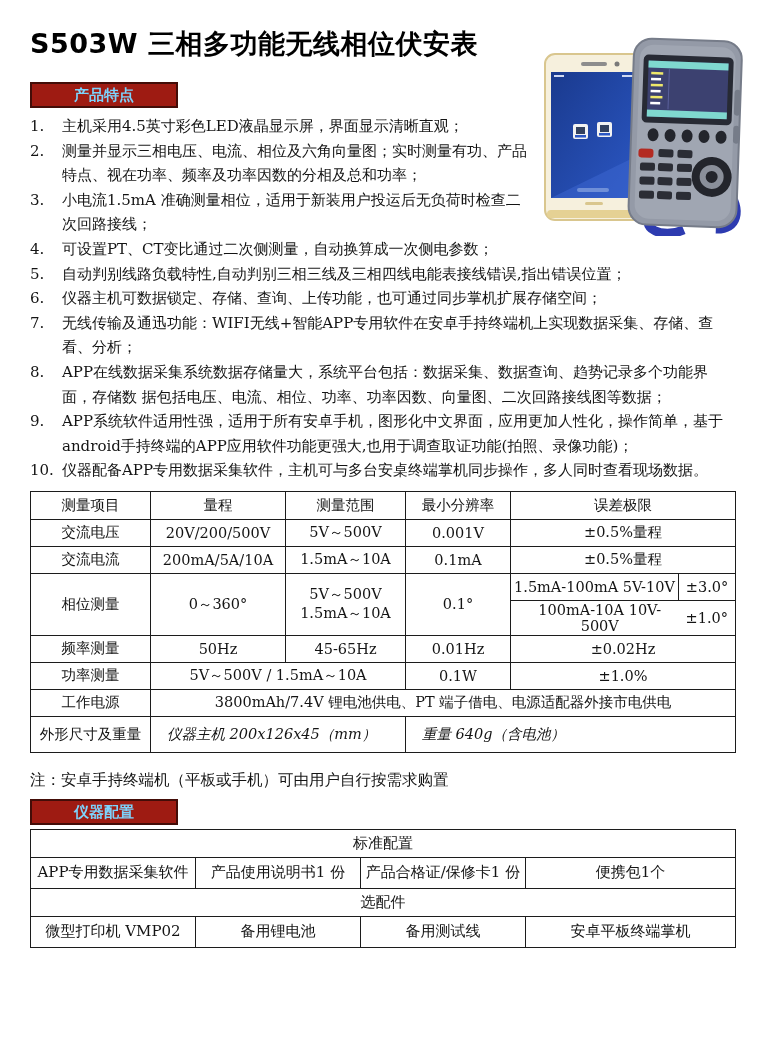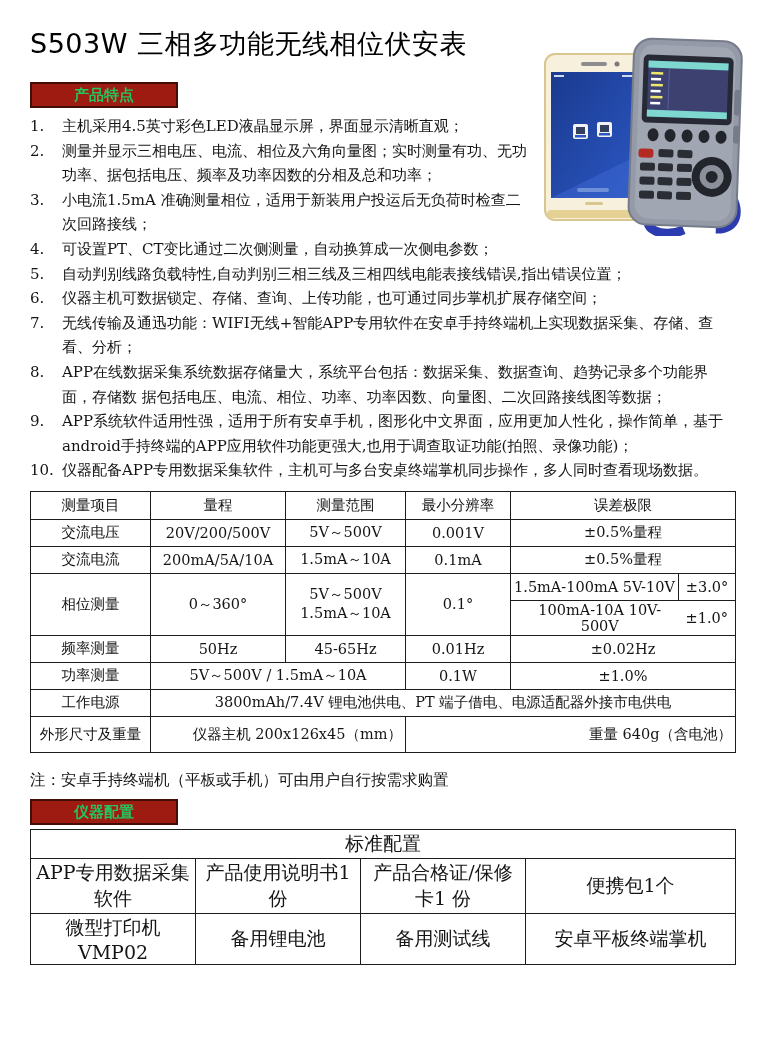--- a/index.html
+++ b/index.html
@@ -2,44 +2,44 @@
 <html><head>
 <meta charset="utf-8">
 <style>
   html,body{margin:0;padding:0;background:#ffffff;}
   body{width:760px;height:1051px;position:relative;overflow:hidden;
        font-family:"DejaVu Serif","Liberation Serif",serif;color:#141414;}
   .page{position:relative;width:760px;height:1051px;}
 
   .title{margin:26px 20px 0 30px;
          font-family:"DejaVu Sans","Liberation Sans",sans-serif;
-         font-weight:normal;font-size:27px;letter-spacing:0.5px;color:#000;}
+         font-weight:bold;font-size:27px;letter-spacing:0.5px;color:#000;}
 
   .sec-hdr{margin:20px 0 4px 30px;width:148px;height:26px;box-sizing:border-box;
-           background:#9e1b12;border:2px solid #430d08;color:#22c55e;
+           background:#9e1b12;border:2px solid #430d08;color:#7dd3fc;
            font-family:"DejaVu Sans","Liberation Sans",sans-serif;
            font-weight:bold;font-size:15px;text-align:center;line-height:22px;}
   .sec-hdr.tight{margin-top:8px;}
 
   .features{margin:6px 25px 8px 30px;font-size:15px;line-height:24.6px;}
   .feature{padding-left:32px;text-indent:-32px;}
   .feature .num{display:inline-block;width:32px;text-indent:0;}
 
   .photo{float:right;width:212px;height:208px;margin:-86px -14px 4px 10px;}
 
   table{border-collapse:collapse;margin:4px 0 0 30px;width:705px;
         table-layout:fixed;text-align:center;}
   td{border:1px solid #1c1c1c;padding:1px 3px;height:24px;
      font-size:14.5px;overflow:hidden;}
   .specs td.hd{height:25px;}
   td.tall{height:33px;}
-  td.left{text-align:right;padding-left:28px;}
+  td.left{text-align:left;padding-left:16px;font-style:italic;}
   td.nb-r{border-right:none;padding-left:13px;}
   td.nb-l{border-left:none;}
-  .config td{font-size:19px;height:28px;}
+  .config td{font-size:15px;height:28px;}
   .config td.span-row{height:25px;}
 
   .note{margin:17px 0 0 30px;font-size:15.5px;}
 </style>
 </head>
 <body>
 
 <div class="page">
 
   <div class="title">S503W  三相多功能无线相位伏安表</div>
@@ -124,21 +124,21 @@
           <circle cx="176" cy="148" r="12" fill="#8a8f9a"></circle>
           <circle cx="176" cy="148" r="6" fill="#23252c"></circle>
         </g>
       </svg>
     </div>
 
     <div class="feature">
       <span class="num">1.</span><span>主机采用4.5英寸彩色LED液晶显示屏，界面显示清晰直观；</span>
     </div>
     <div class="feature">
-      <span class="num">2.</span><span>测量并显示三相电压、电流、相位及六角向量图；实时测量有功、无功功率、据包括电压、频率及功率因数的分相及总和功率；</span>
+      <span class="num">2.</span><span>测量并显示三相电压、电流、相位及六角向量图；实时测量有功、产品特点、视在功率、频率及功率因数的分相及总和功率；</span>
     </div>
     <div class="feature">
       <span class="num">3.</span><span>小电流1.5mA 准确测量相位，适用于新装用户投运后无负荷时检查二次回路接线；</span>
     </div>
     <div class="feature">
       <span class="num">4.</span><span>可设置PT、CT变比通过二次侧测量，自动换算成一次侧电参数；</span>
     </div>
     <div class="feature">
       <span class="num">5.</span><span>自动判别线路负载特性,自动判别三相三线及三相四线电能表接线错误,指出错误位置；</span>
     </div>
@@ -246,20 +246,23 @@
         <tr>
       <td class="span-row" colspan="4">标准配置</td>
     </tr>
     <tr>
       <td>APP专用数据采集软件</td>
       <td>产品使用说明书1 份</td>
       <td>产品合格证/保修卡1 份</td>
       <td>便携包1个</td>
     </tr>
     <tr>
+      <td class="span-row" colspan="4">选配件</td>
+    </tr>
+    <tr>
       <td>微型打印机 VMP02</td>
       <td>备用锂电池</td>
       <td>备用测试线</td>
       <td>安卓平板终端掌机</td>
     </tr>
   </tbody>
     </table>
 
 </div>
 

